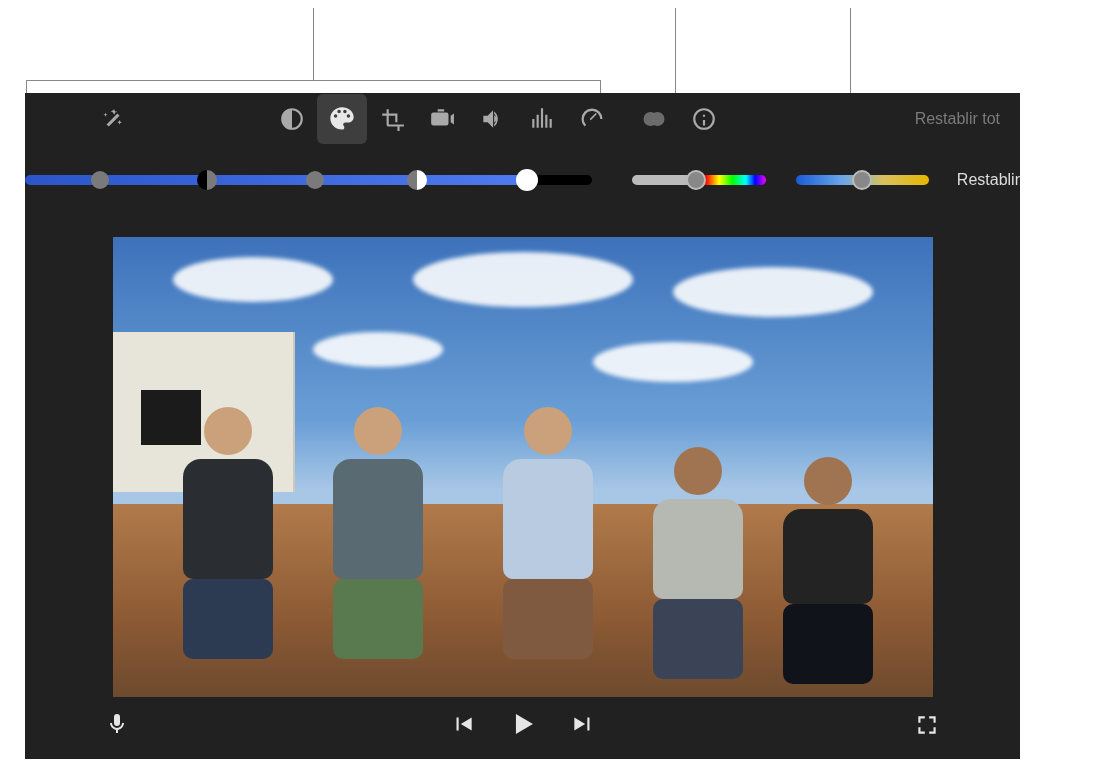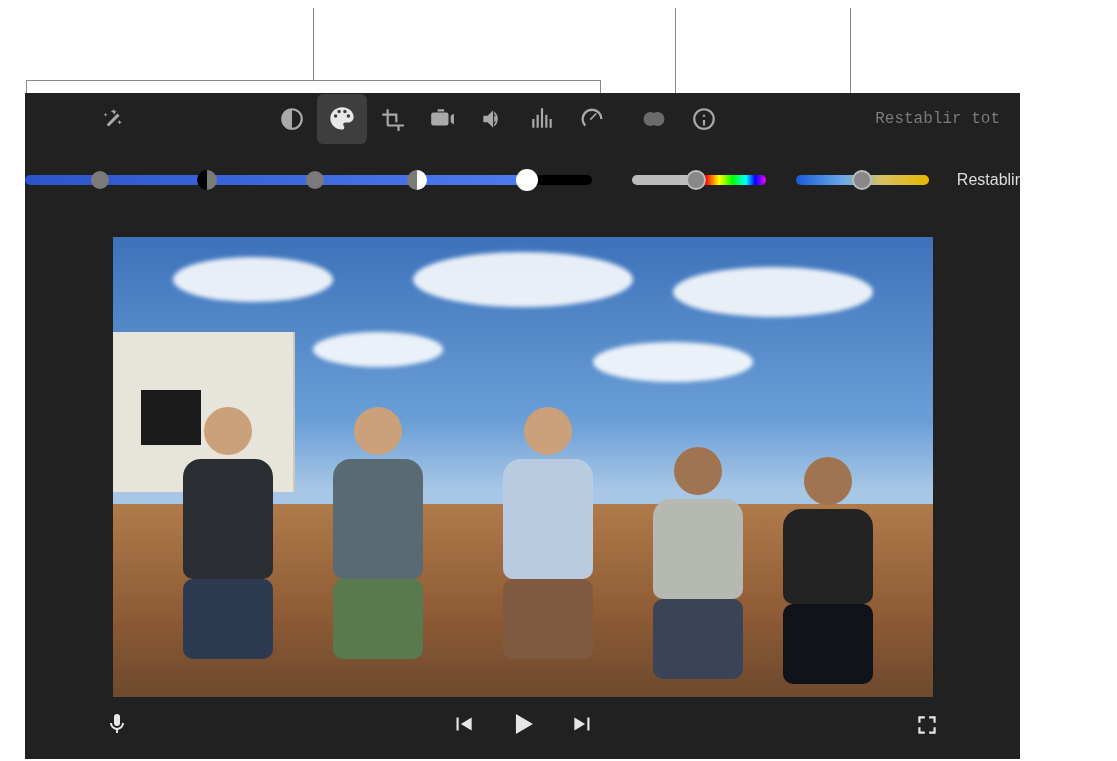--- a/index.html
+++ b/index.html
@@ -44,21 +44,20 @@
   .tool-btn.active svg { fill: #e8e8e8; }
   .reset-all {
     position: absolute;
     right: 20px;
     top: 0;
     height: 52px;
     display: flex;
     align-items: center;
     color: #7a7a7a;
     font-size: 16px;
-    font-family: Liberation Mono, monospace;
   }
   .adjust-row {
     position: relative;
     height: 70px;
     display: flex;
     align-items: center;
   }
   .multi-slider {
     position: relative;
     margin-left: 0;

